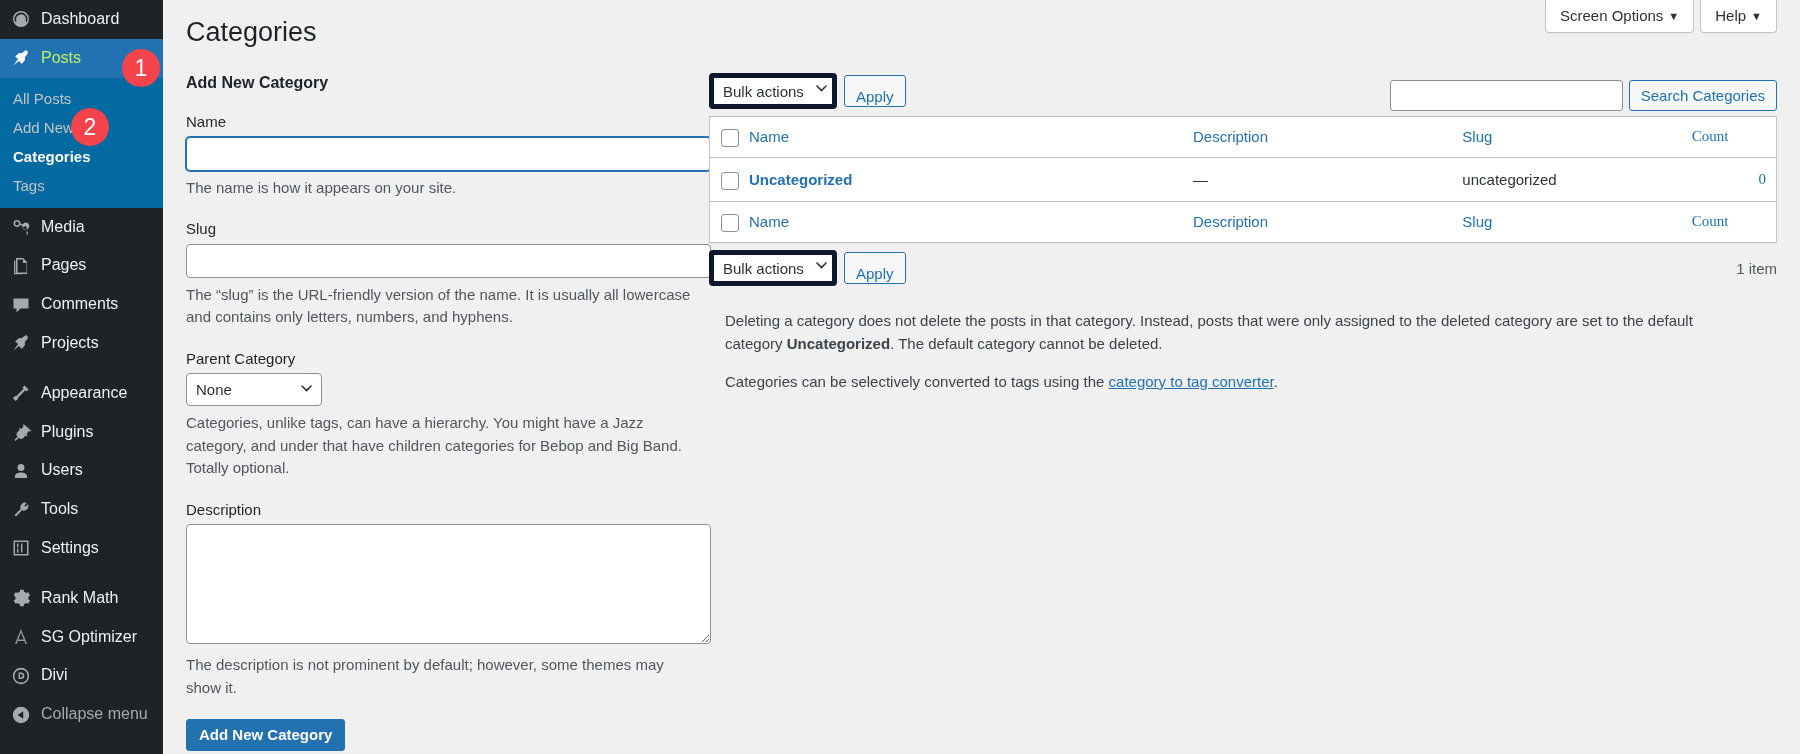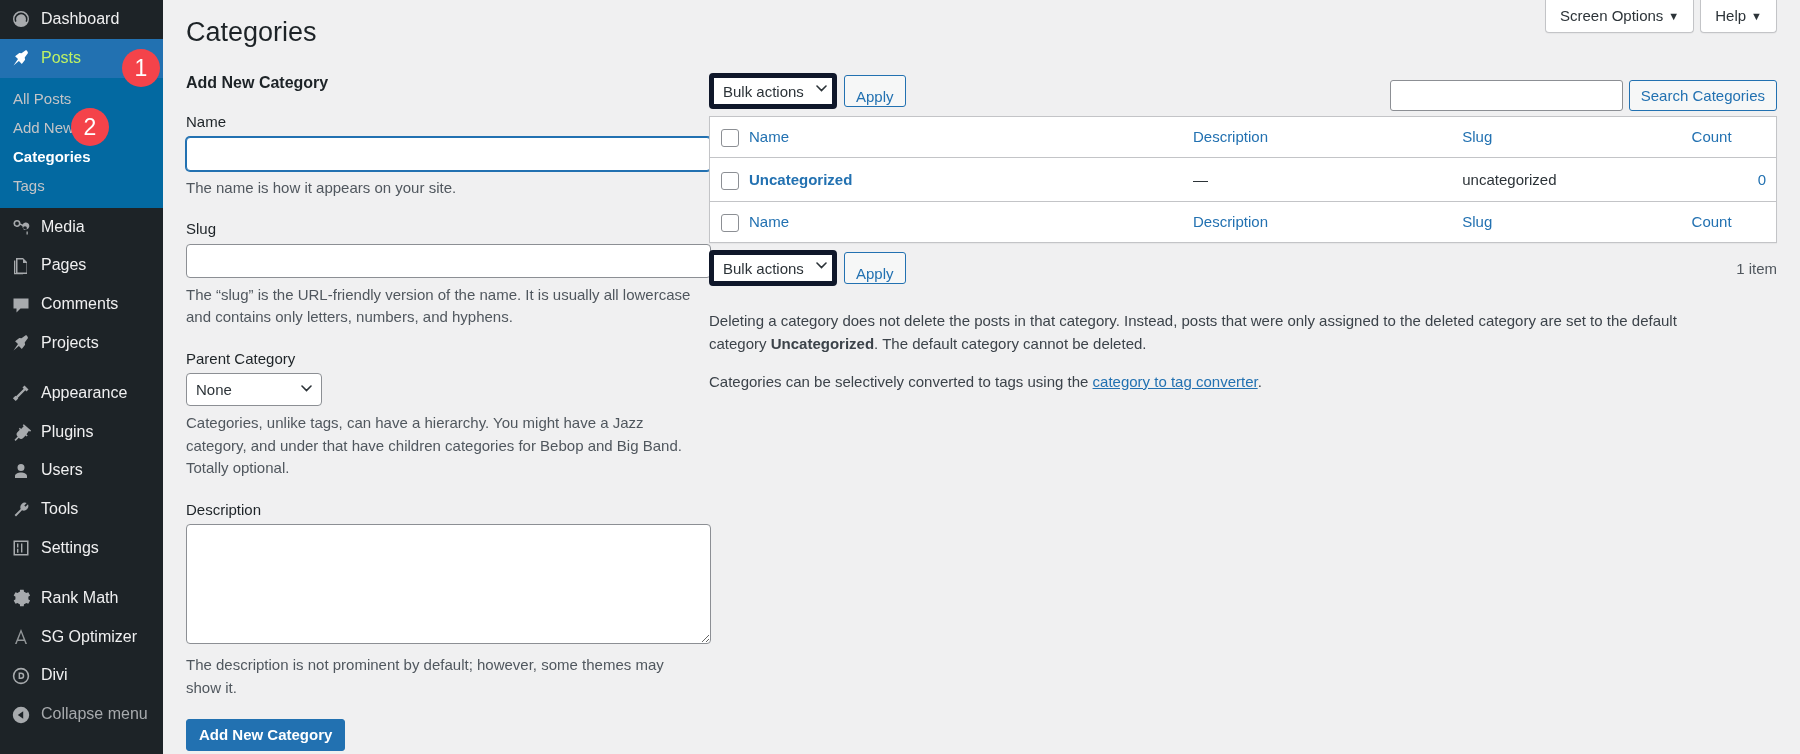--- a/index.html
+++ b/index.html
@@ -332,36 +332,36 @@
     border: 1px solid #8c8f94;
     border-radius: 3px;
     background: #fff;
     display: inline-block;
     vertical-align: middle;
     cursor: pointer;
   }
   .col-name { width: 43%; }
   .col-desc { width: 26%; }
   .col-slug { width: 22%; }
-  .col-count { width: 9%; text-align: right; }
+  .col-count { width: 9%; text-align: right; font-family: Liberation Serif, serif; }
   th.col-count, td.col-count { text-align: right; padding-right: 22px; }
   td.col-name a {
     color: #2271b1;
     font-weight: 700;
     text-decoration: none;
     cursor: pointer;
   }
   td.col-count a { color: #2271b1; text-decoration: none; cursor: pointer; }
   td.col-desc { color: #2c3338; }
 
   .table-foot-notes { margin-top: 22px; max-width: 1010px; }
   .table-foot-notes p {
     font-size: 15px;
     color: #3c434a;
-    margin: 0 0 14px 0;
+    margin: 0 0 14px 16px;
     line-height: 1.55;
   }
   .table-foot-notes strong { font-weight: 700; }
   .table-foot-notes a {
     color: #2271b1;
     text-decoration: underline;
     cursor: pointer;
   }
 </style>
 </head>

